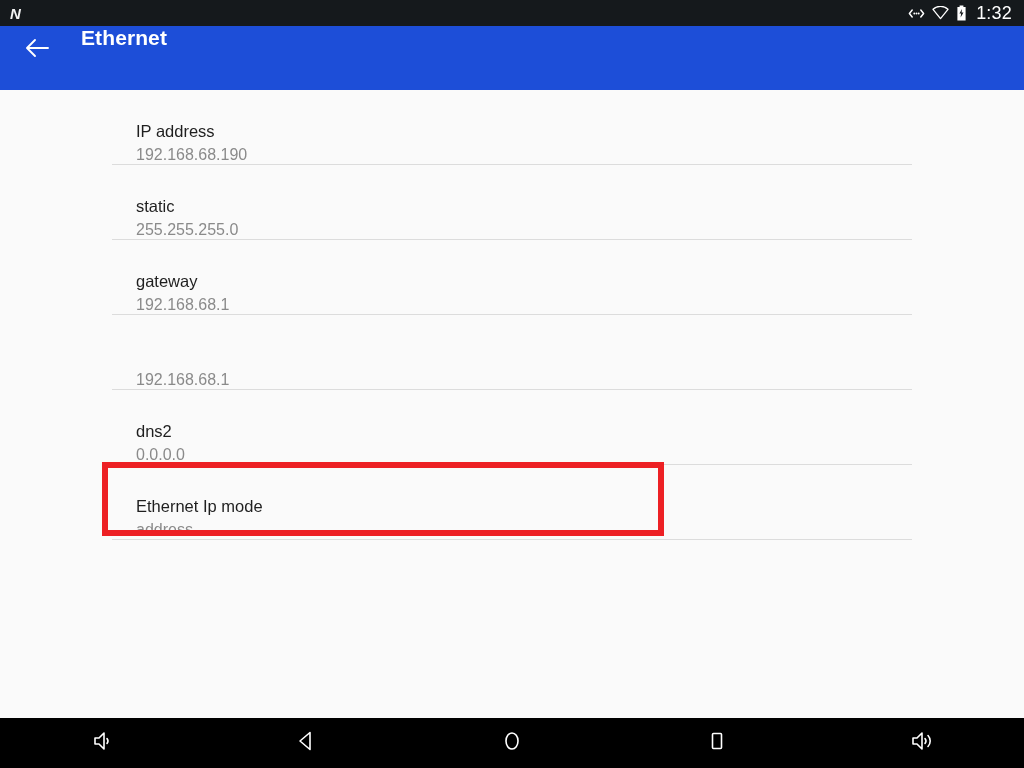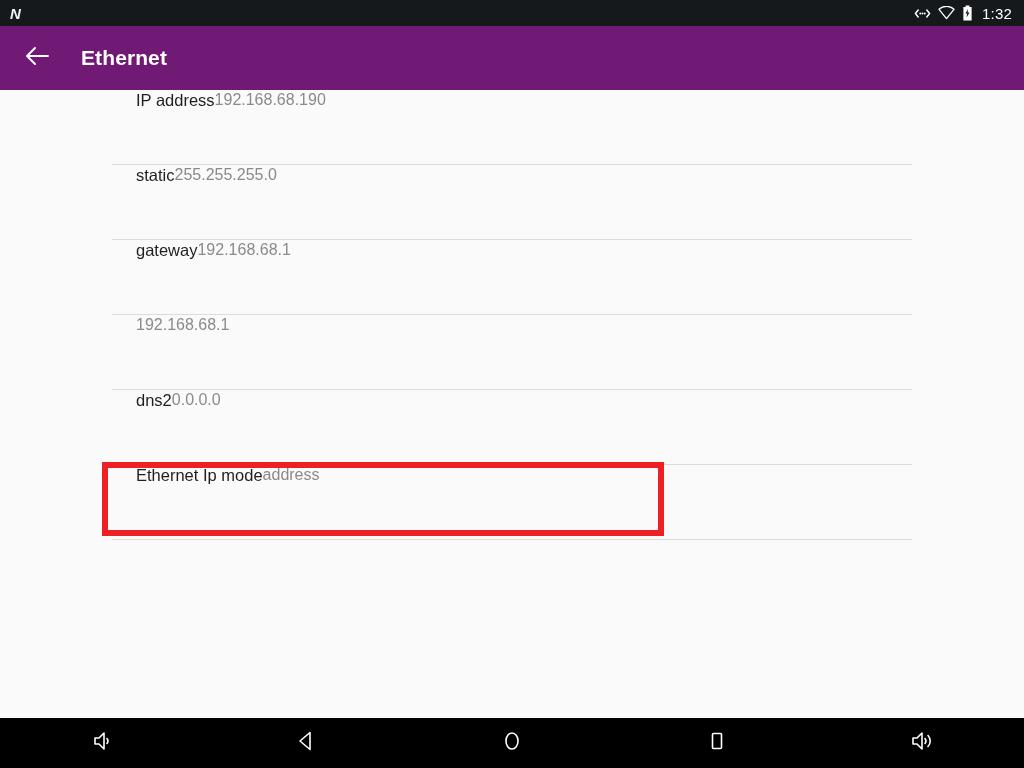--- a/index.html
+++ b/index.html
@@ -51,35 +51,35 @@
     align-items: center;
     gap: 7px;
   }
   .status-icon {
     display: flex;
     align-items: center;
     justify-content: center;
   }
   .status-clock {
     color: #ffffff;
-    font-size: 15px;
+    font-size: 18px;
     line-height: 1;
     margin-left: 2px;
     letter-spacing: 0.2px;
   }
 
   
   .app-bar {
     position: absolute;
     top: 26px; left: 0;
     width: 1024px;
     height: 64px;
-    background: #701a75;
-    display: flex;
-    align-items: center;
+    background: #1d4ed8;
+    display: flex;
+    align-items: flex-start;
   }
   .back-button {
     width: 48px;
     height: 48px;
     margin-left: 13px;
     display: flex;
     align-items: center;
     justify-content: center;
     cursor: pointer;
   }
@@ -102,24 +102,24 @@
   .pref-list {
     position: absolute;
     top: 0;
     left: 112px;
     width: 800px;
   }
   .pref-item {
     position: relative;
     height: 74px;
     box-sizing: border-box;
-    padding: 0 0 0 24px;
-    display: flex;
-    flex-direction: row;
-    justify-content: flex-start;
+    padding: 6px 0 0 24px;
+    display: flex;
+    flex-direction: column;
+    justify-content: flex-end;
     cursor: pointer;
   }
   .pref-divider {
     height: 1px;
     background: #dcdcdc;
     width: 800px;
   }
   .pref-title {
     font-size: 16.5px;
     color: #1f1f1f;

